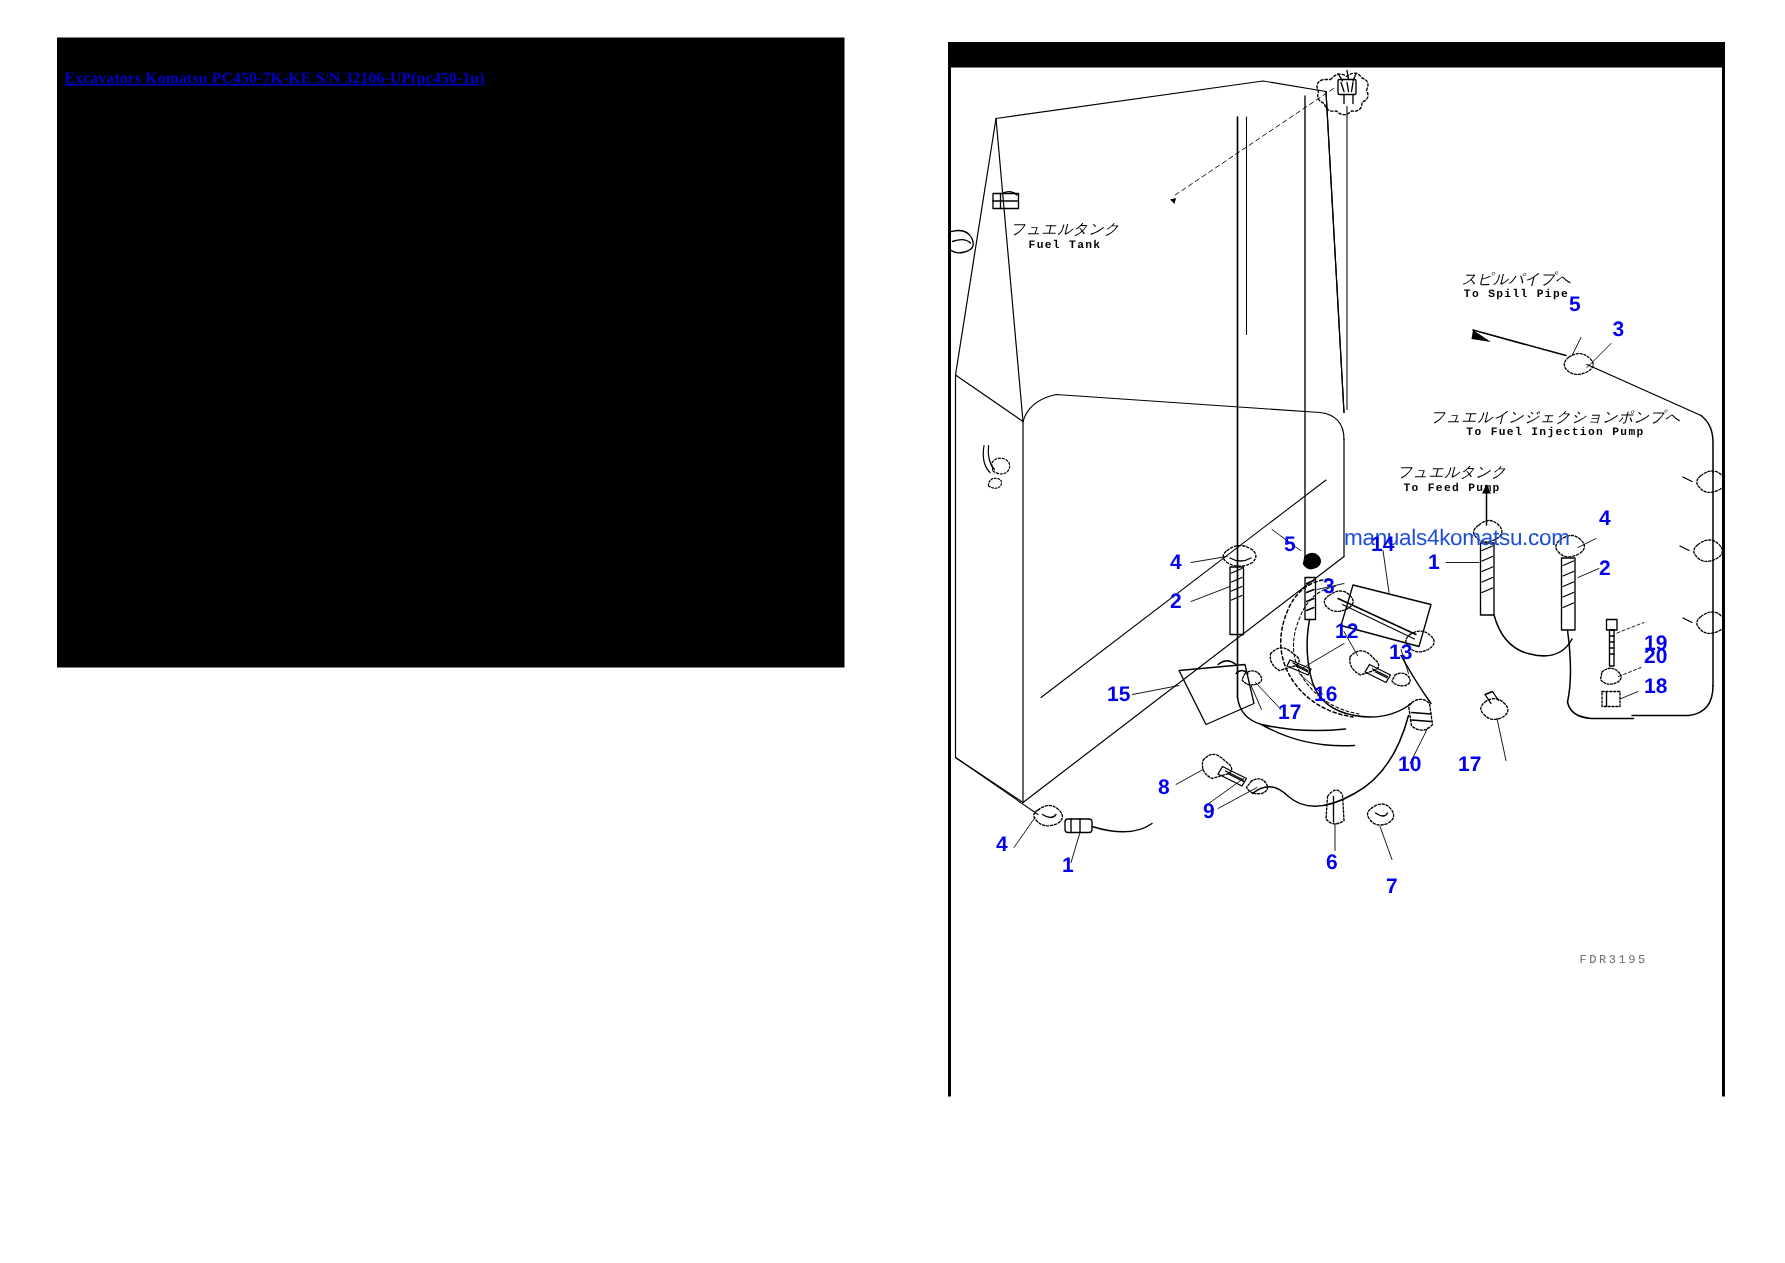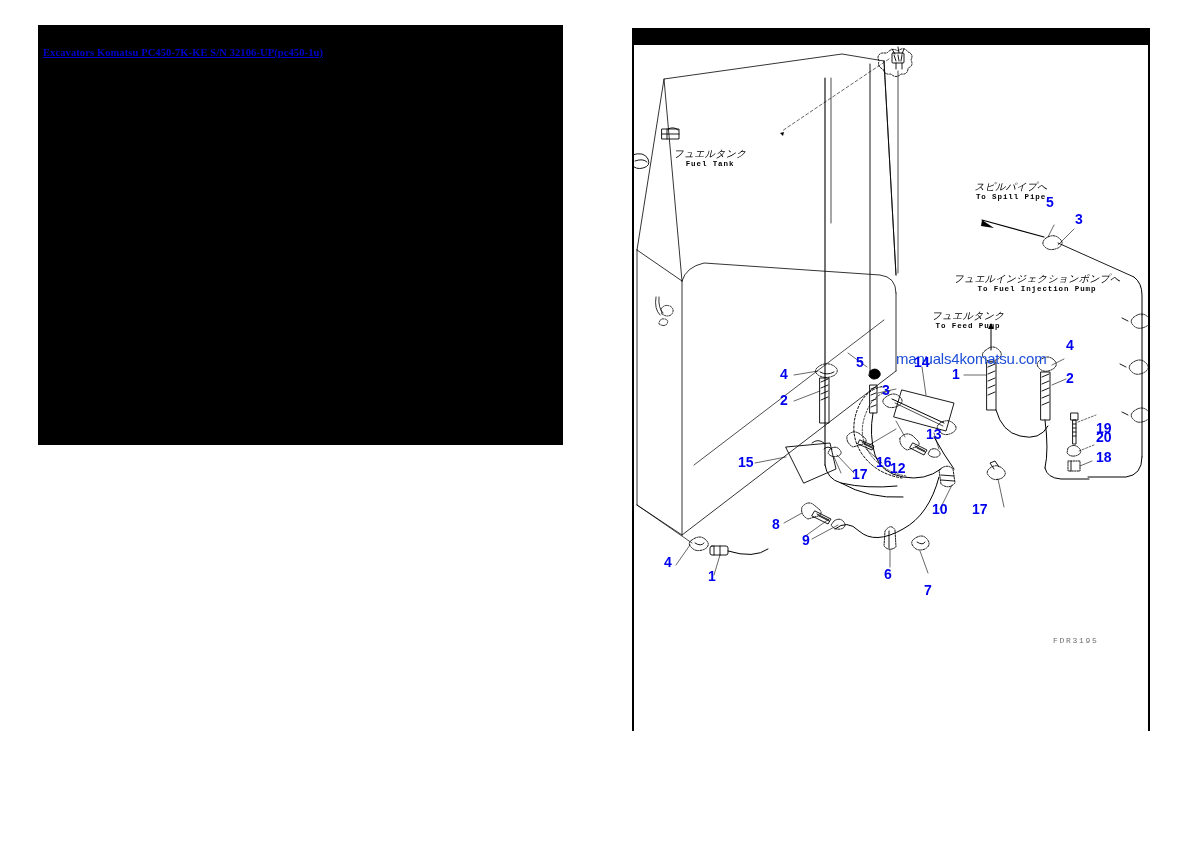--- a/index.html
+++ b/index.html
@@ -420,21 +420,21 @@
     <span class="callout" style="left:318px; top:322px;">1</span>
     <span class="callout" style="left:280px; top:310px;">14</span>
     <span class="callout" style="left:462px; top:376px;">19</span>
     <span class="callout" style="left:462px; top:385px;">20</span>
     <span class="callout" style="left:462px; top:405px;">18</span>
 
     <span class="callout" style="left:146px; top:322px;">4</span>
     <span class="callout" style="left:146px; top:348px;">2</span>
     <span class="callout" style="left:222px; top:310px;">5</span>
     <span class="callout" style="left:248px; top:338px;">3</span>
-    <span class="callout" style="left:256px; top:368px;margin-top:48px;">12</span>
+    <span class="callout" style="left:256px; top:368px;">12</span>
     <span class="callout" style="left:292px; top:382px;">13</span>
     <span class="callout" style="left:242px; top:410px;">16</span>
     <span class="callout" style="left:198px; top:422px;margin-left:20px;">17</span>
     <span class="callout" style="left:104px; top:410px;">15</span>
     <span class="callout" style="left:298px; top:457px;">10</span>
     <span class="callout" style="left:338px; top:457px;">17</span>
     <span class="callout" style="left:138px; top:472px;">8</span>
     <span class="callout" style="left:168px; top:488px;">9</span>
     <span class="callout" style="left:30px; top:510px;">4</span>
     <span class="callout" style="left:74px; top:524px;">1</span>

